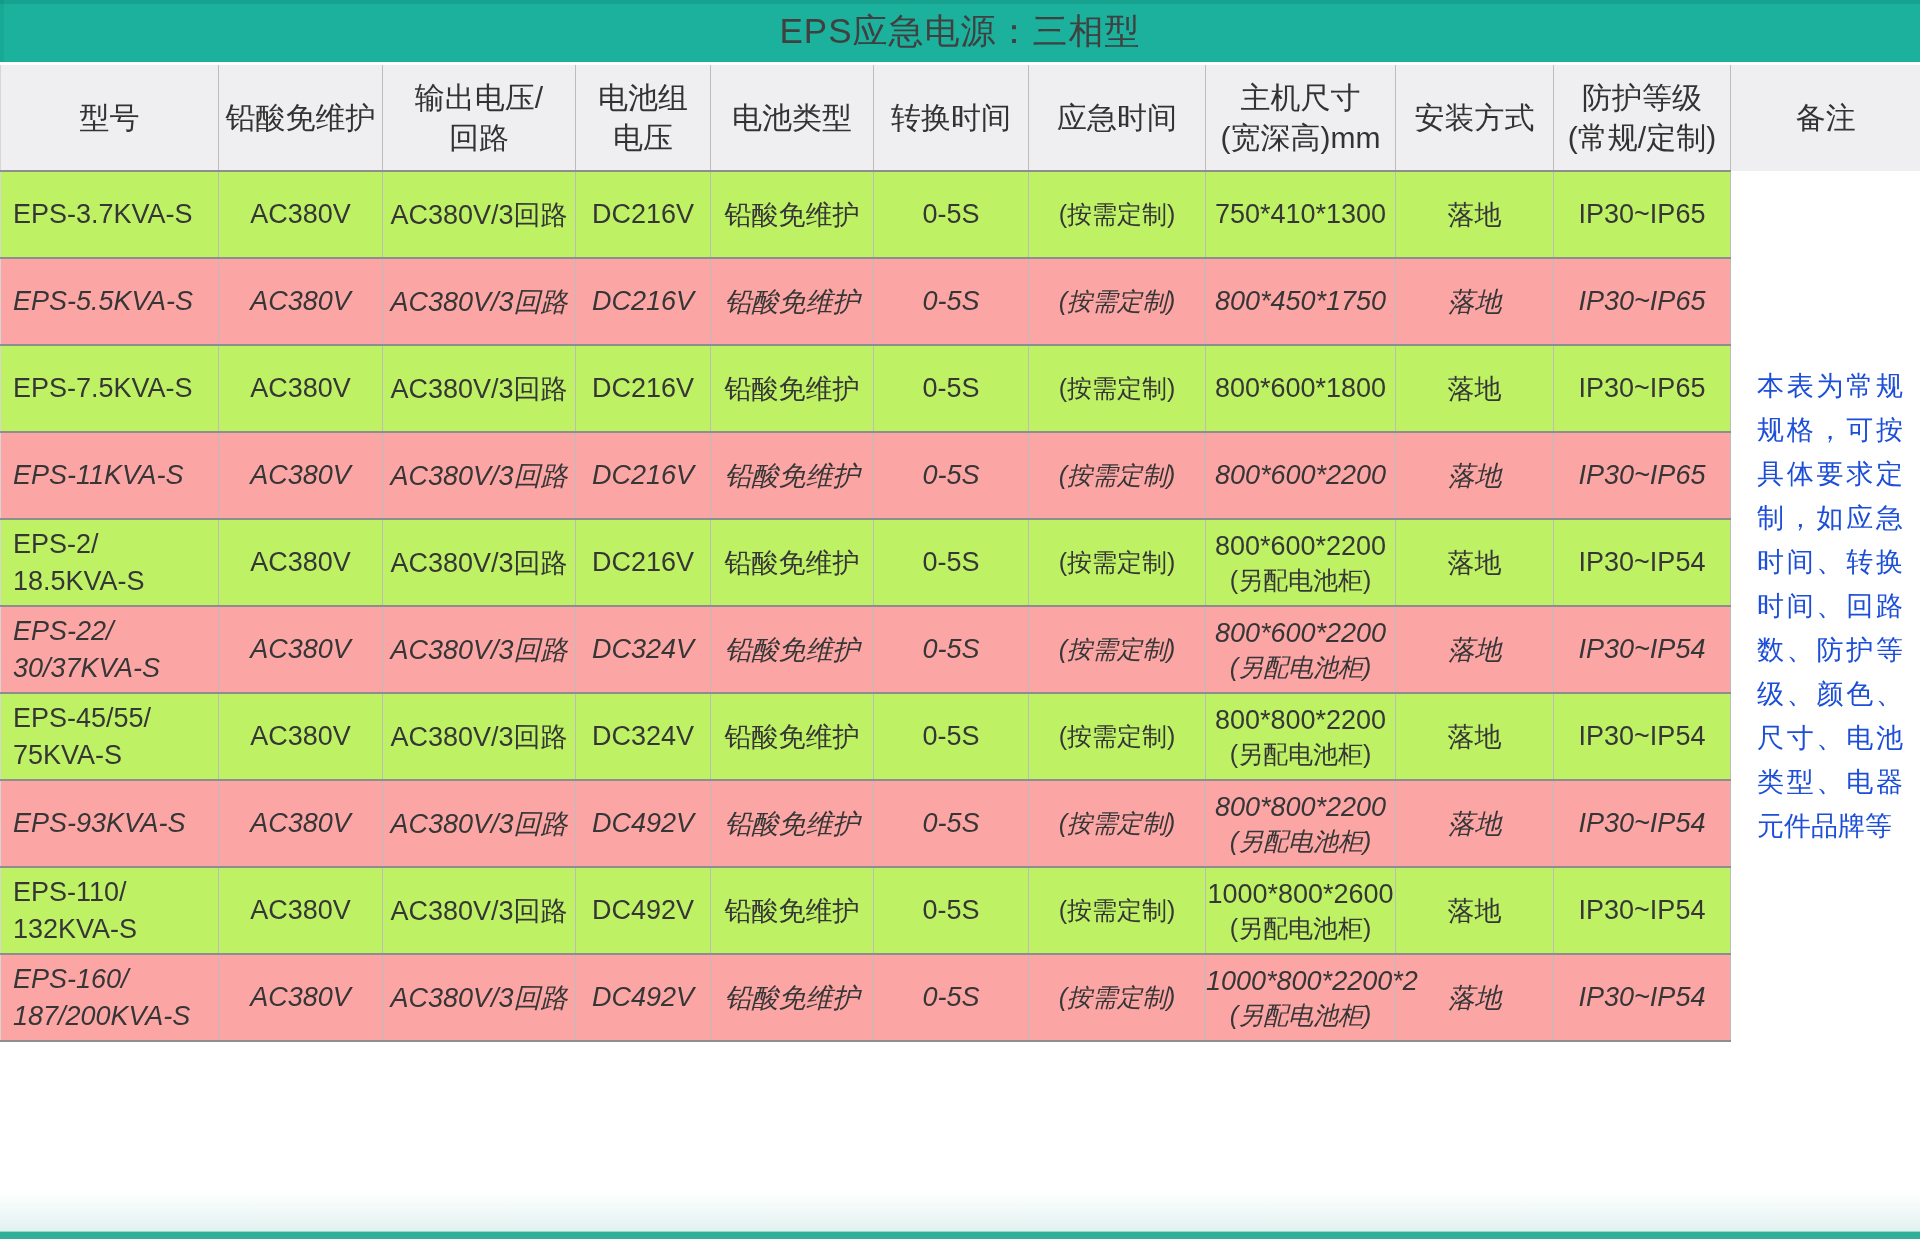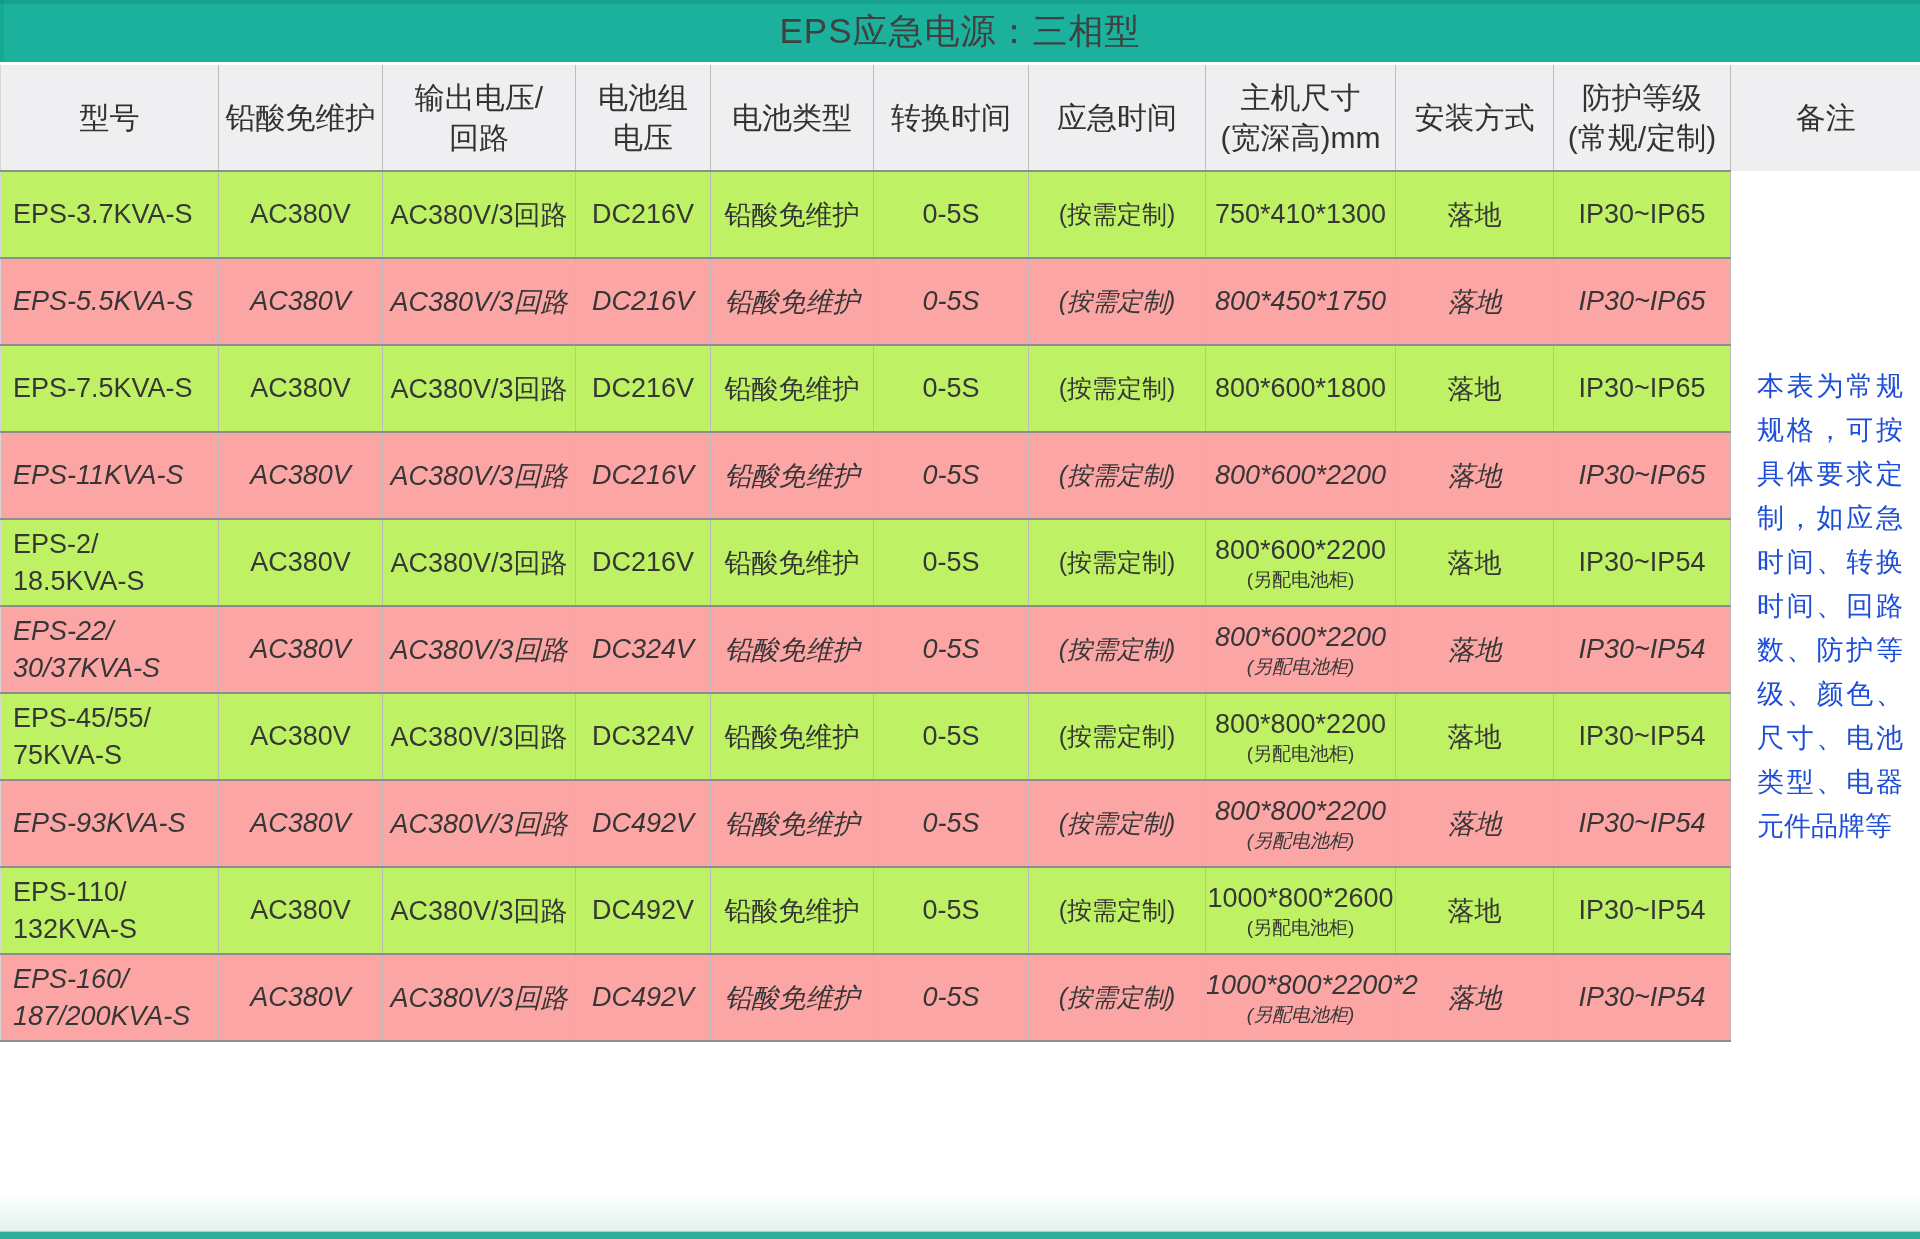--- a/index.html
+++ b/index.html
@@ -50,21 +50,21 @@
   tr.row-gray td { background:#fca5a5;font-style:italic; }
   tr.row-white td { background:#bef264; }
   td.model {
     text-align:left;
     padding-left:12px;
     white-space:pre-line;
     line-height:1.35;
   }
   td.emergency { font-size:25px; }
   .dim-line { line-height:1.3; }
-  .dim-note { font-size:19px; line-height:1.3; }
+  .dim-note { font-size:25px; line-height:1.3; }
   td.remark-cell {
     background:#ffffff !important;
     border-left:1px solid #bcbcbc;
     border-bottom:none;
     vertical-align:middle;
   }
   .remark-text {
     width:146px;
     margin:0 auto 0 26px;
     font-size:27px;

